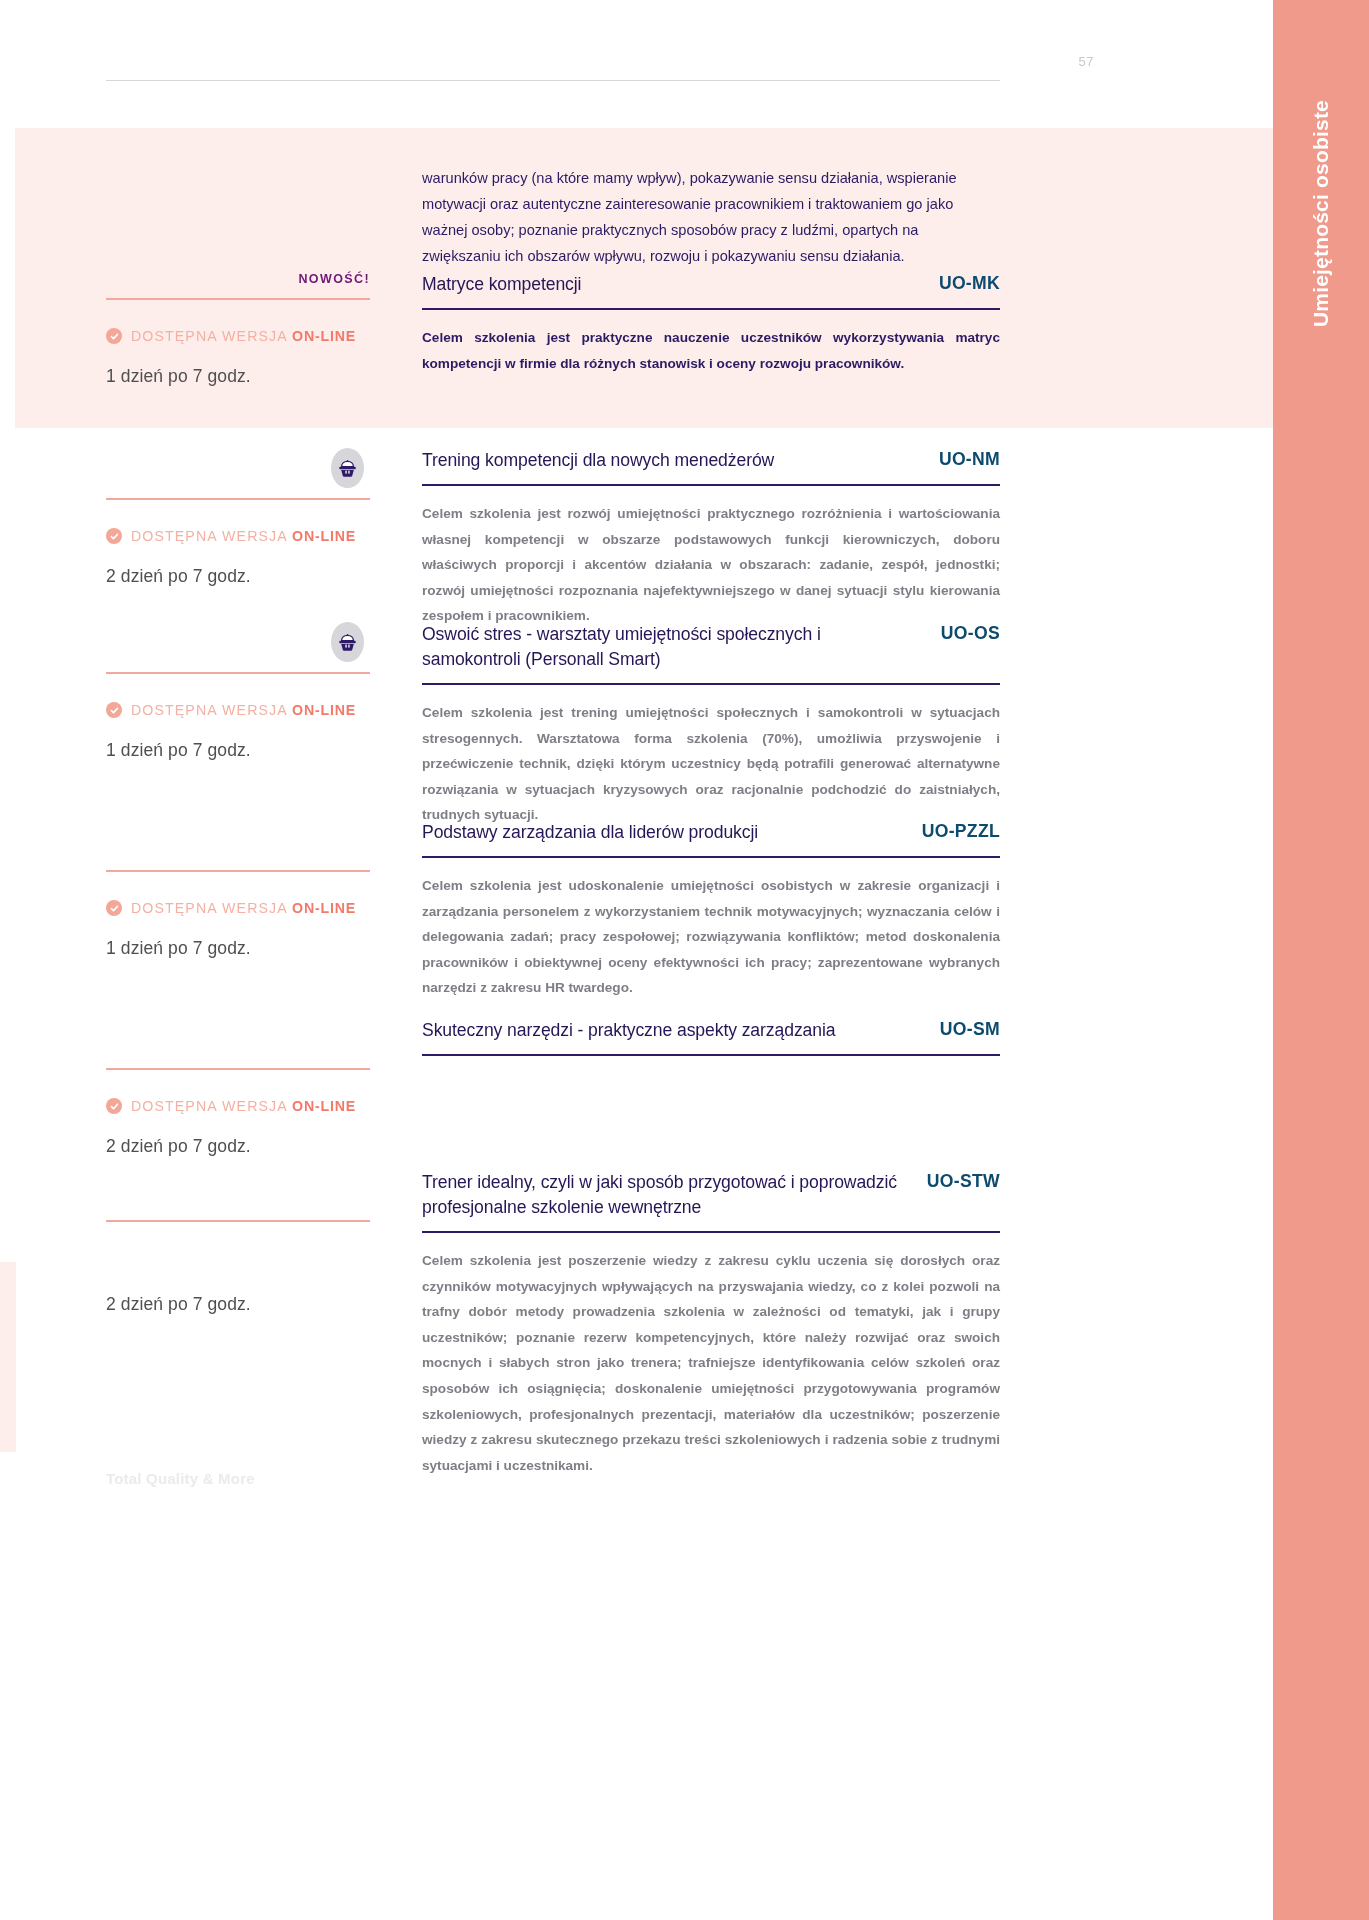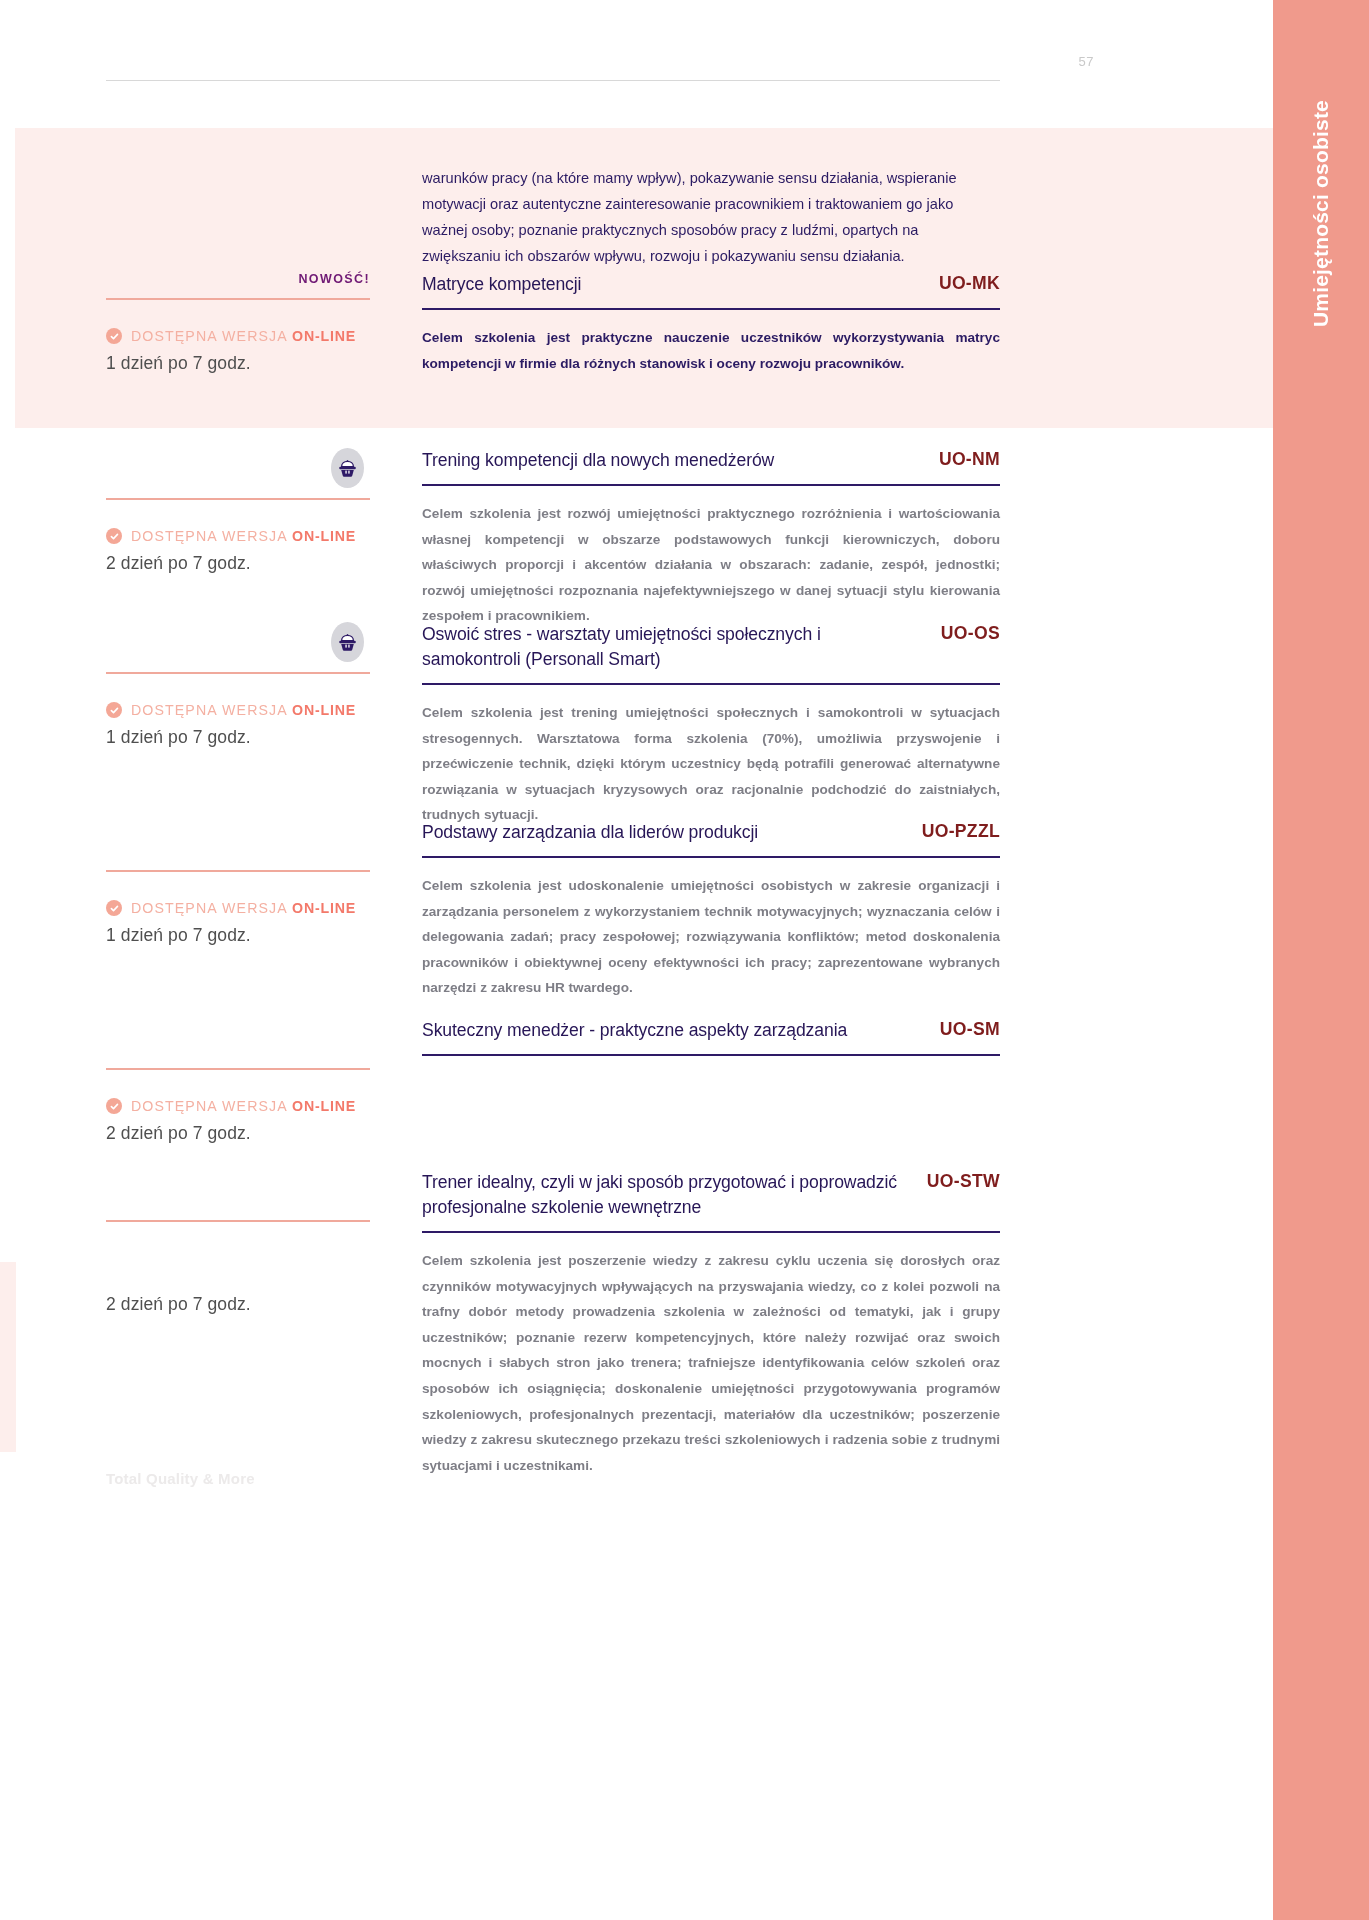--- a/index.html
+++ b/index.html
@@ -168,21 +168,21 @@
     flex: 0 0 auto;
   }
   .check-icon svg { display: block; }
   .online b {
     color: #f3796a;
     font-weight: bold;
     letter-spacing: .8px;
   }
 
   .duration {
-    margin-top: 9px;
+    margin-top: 22px;
     font-size: 17.5px;
     color: #4f4f4f;
     letter-spacing: .1px;
   }
 
   .course-head {
     display: flex;
     align-items: flex-start;
     justify-content: space-between;
     gap: 18px;
@@ -190,21 +190,21 @@
   .course-title {
     font-size: 17.6px;
     font-weight: normal;
     color: #271657;
     line-height: 25px;
     letter-spacing: -.1px;
   }
   .course-code {
     font-size: 17.6px;
     font-weight: bold;
-    color: #7f1d1d;
+    color: #0c4a6e;
     white-space: nowrap;
     letter-spacing: .3px;
     padding-top: 1px;
   }
   .right-rule {
     width: 578px;
     height: 2px;
     background: #2e1a66;
     margin-top: 11px;
   }
@@ -370,21 +370,21 @@
               <svg width="9" height="9" viewBox="0 0 9 9">
                 <path d="M1.4 4.6 L3.5 6.6 L7.5 2.4" fill="none" stroke="#ffffff" stroke-width="1.6" stroke-linecap="round" stroke-linejoin="round"></path>
               </svg>
             </span>
             <span>DOSTĘPNA WERSJA <b>ON-LINE</b></span>
           </div>
           <div class="duration">2 dzień po 7 godz.</div>
         </div>
         <div class="col-right">
           <div class="course-head">
-            <div class="course-title">Skuteczny menedżer - praktyczne aspekty zarządzania</div>
+            <div class="course-title">Skuteczny narzędzi - praktyczne aspekty zarządzania</div>
             <div class="course-code">UO-SM</div>
           </div>
           <div class="right-rule"></div>
         </div>
       </div>
       <div class="row" style="top: 1170px;">
         <div class="col-left">
           <div class="badge-wrap"></div>
           <div class="left-rule"></div>
           <div class="duration" style="margin-top: 72px;">2 dzień po 7 godz.</div>

